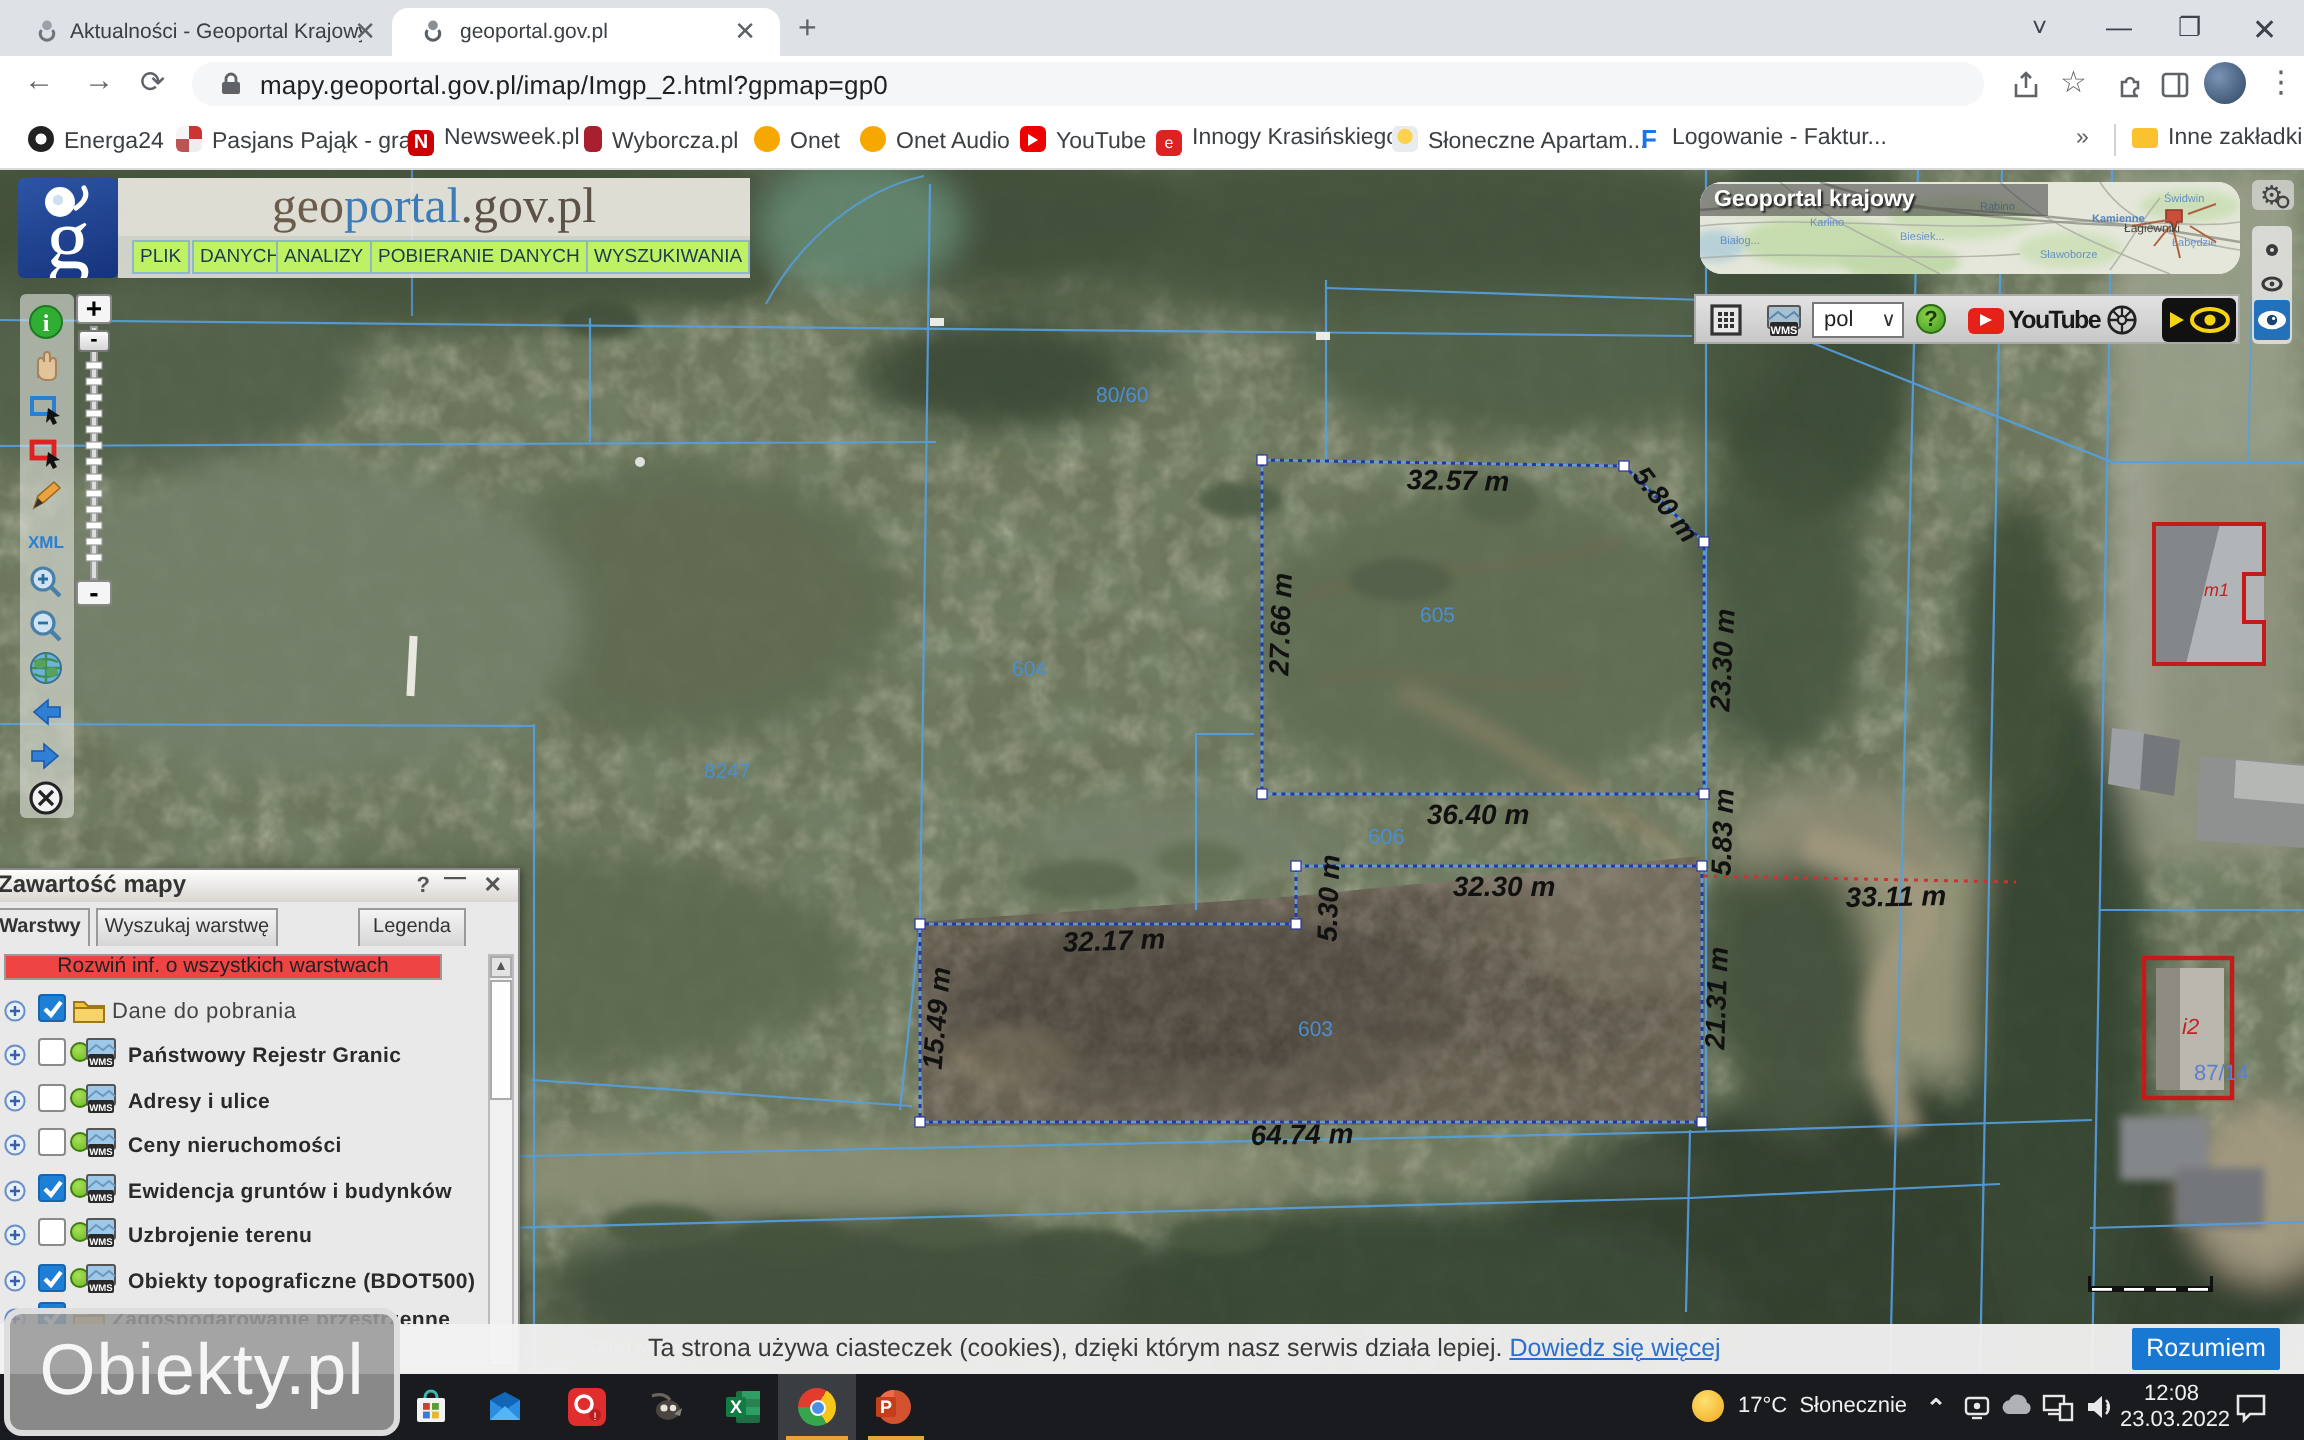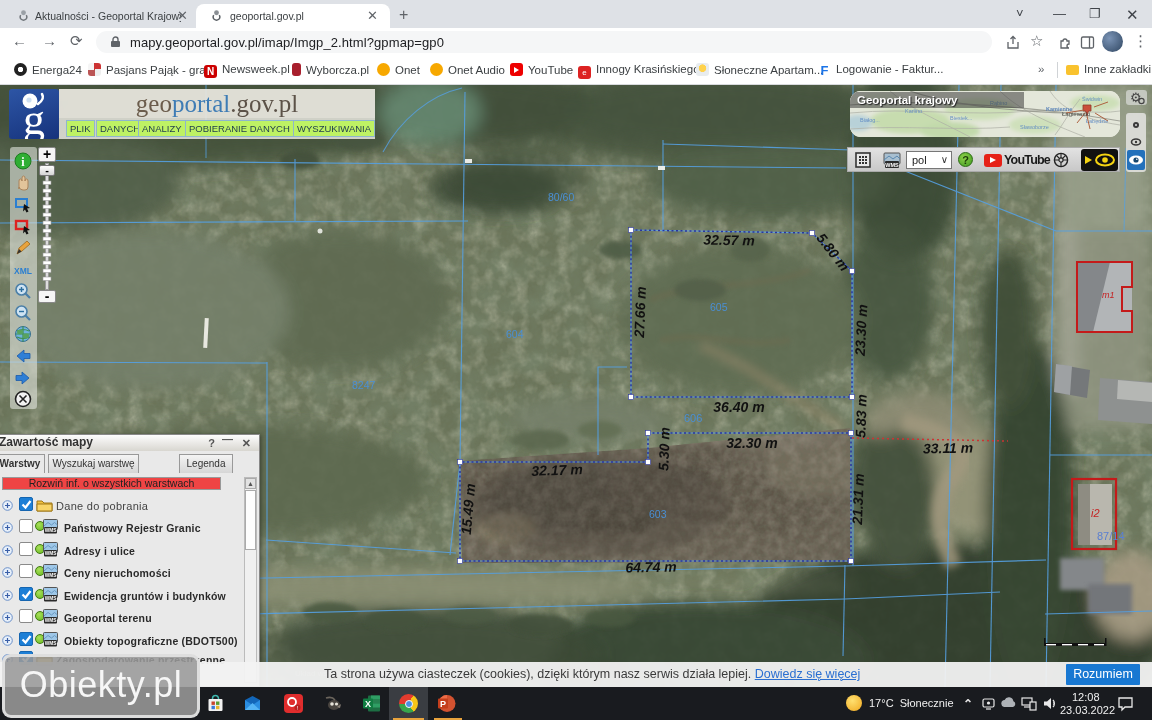--- a/index.html
+++ b/index.html
@@ -669,21 +669,21 @@
             <path d="M3,5.5 h5 M5.5,3 v5" stroke="#3a5fa8" stroke-width="1.2"></path>
           </svg>
           <div class="cb"></div>
           <div class="abs" style="left:33px;top:2px;width:10px;height:10px;border-radius:50%;background:radial-gradient(circle at 38% 32%,#a8e05a,#68b81f);border:1px solid #3f7a10;"></div>
           <svg class="abs" style="left:41px;top:0;" width="15" height="15" viewBox="0 0 15 15">
             <rect x="0.5" y="0.5" width="14" height="10" rx="1" fill="#9ec7e8" stroke="#555"></rect>
             <path d="M1,7 l4,-3.5 3.5,2.5 3,-2.5 3,2.5" stroke="#6898c0" fill="none"></path>
             <rect x="1" y="8" width="13" height="6.5" rx="1" fill="#2a2a2a"></rect>
             <text x="7.5" y="13.4" font-size="4.8" fill="#fff" text-anchor="middle" font-weight="bold" font-family="Liberation Sans,sans-serif">WMS</text>
           </svg>
-          <div class="lbl">Geoportal terenu</div>
+          <div class="lbl">Uzbrojenie terenu</div>
         </div>
         <div class="prow" style="top:197px;">
           <svg class="exp" viewBox="0 0 11 11">
             <circle cx="5.5" cy="5.5" r="4.8" fill="#e8f0fa" stroke="#6a8fc8"></circle>
             <path d="M3,5.5 h5 M5.5,3 v5" stroke="#3a5fa8" stroke-width="1.2"></path>
           </svg>
           <div class="cb cbc"><svg width="13" height="13" viewBox="0 0 13 13">
               <path d="M2.5,6.5 L5.5,9.5 L10.5,3" stroke="#fff" stroke-width="2.2" fill="none"></path>
             </svg></div>
           <div class="abs" style="left:33px;top:2px;width:10px;height:10px;border-radius:50%;background:radial-gradient(circle at 38% 32%,#a8e05a,#68b81f);border:1px solid #3f7a10;"></div>

